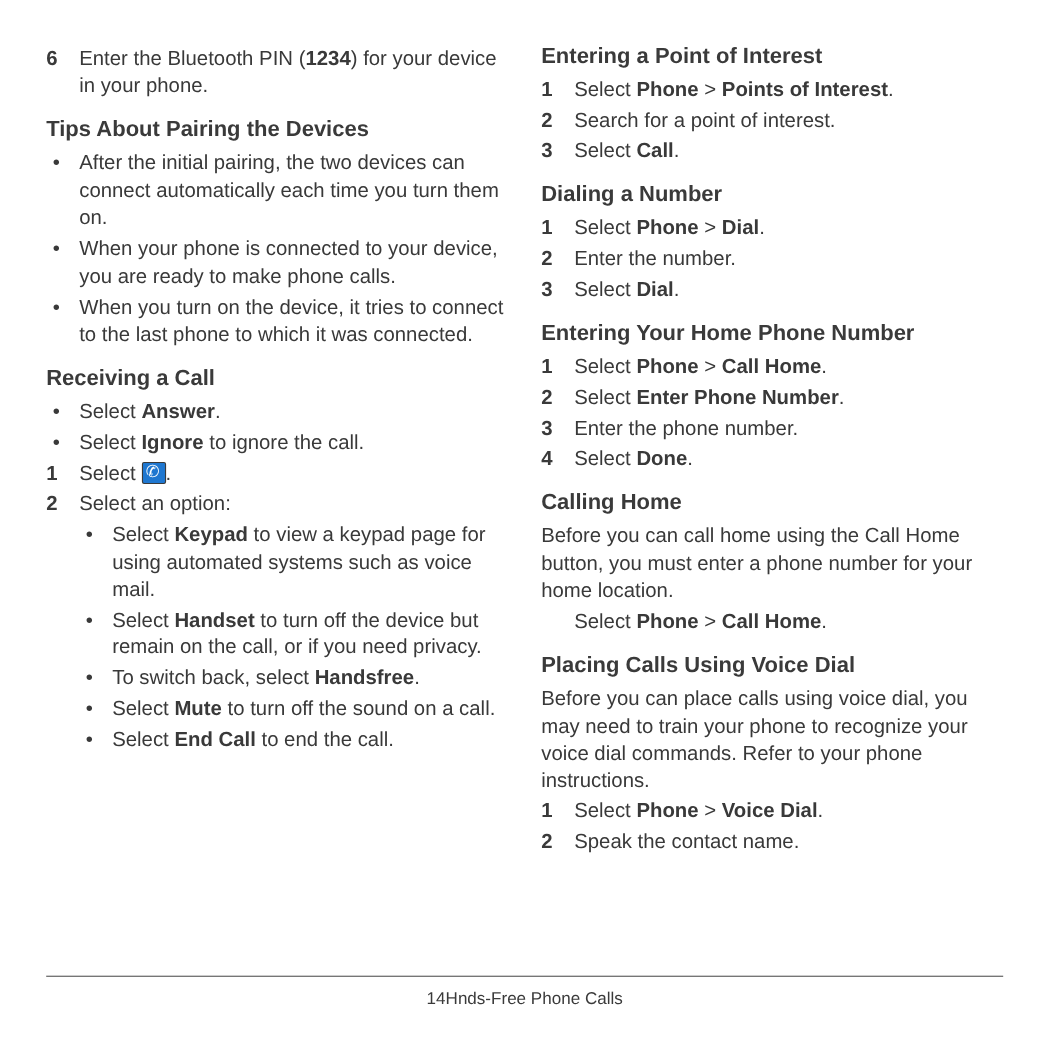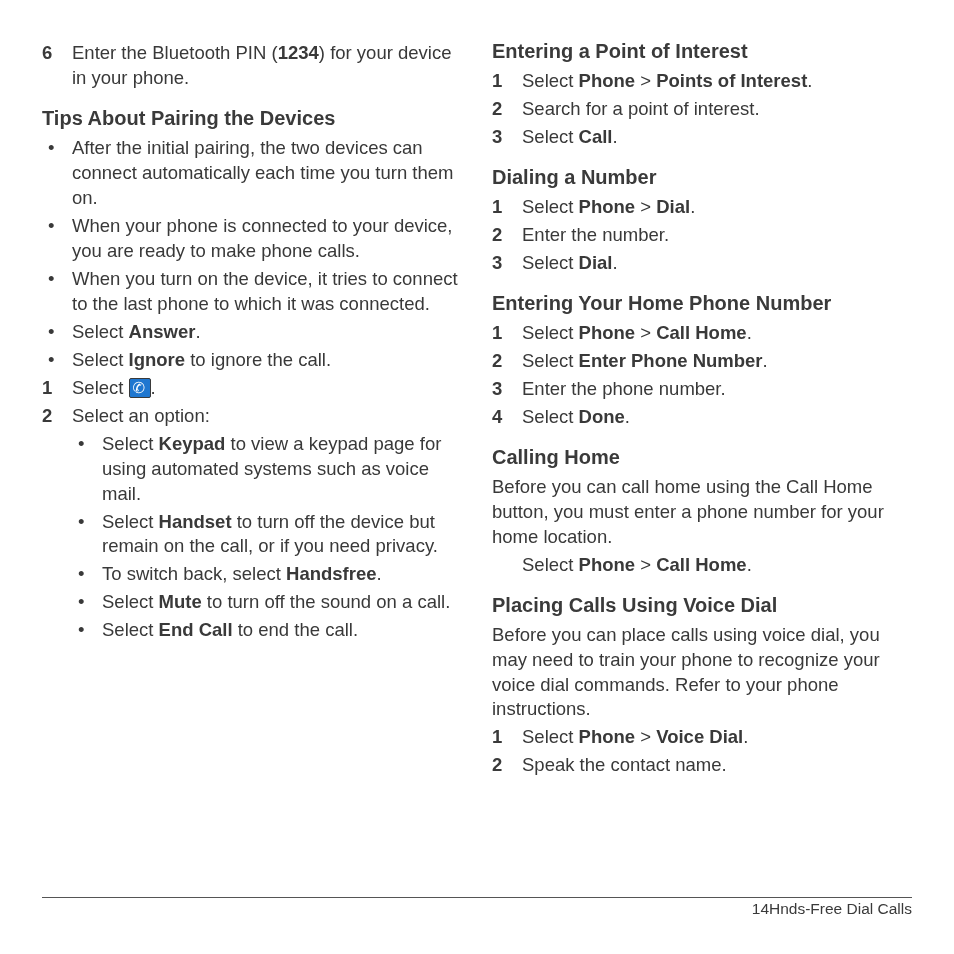--- a/index.html
+++ b/index.html
@@ -60,25 +60,25 @@
   }
   .indent {
     margin-left: 30px;
   }
   .footer {
     position: absolute;
     left: 42px;
     right: 42px;
     bottom: 36px;
     border-top: 1px solid #555;
-    padding-top: 2px;
+    padding-top: 12px;
     font-size: 15.5px;
     color: #3a3a3a;
     display: flex;
-    justify-content: flex-end;
+    justify-content: center;
   }
   .phone-icon {
     display: inline-block;
     width: 22px;
     height: 20px;
     background: #1f77d0;
     border: 1px solid #3a3a3a;
     border-radius: 2px;
     vertical-align: -4px;
     position: relative;
@@ -111,20 +111,21 @@
     </div>
     <div class="ul-item">
       <div class="ul-bullet">•</div>
       <div class="ul-body">When your phone is connected to your device, you are ready to make phone calls.</div>
     </div>
     <div class="ul-item">
       <div class="ul-bullet">•</div>
       <div class="ul-body">When you turn on the device, it tries to connect to the last phone to which it was connected.</div>
     </div>
 
+    <h3>Receiving a Call</h3>
     <div class="ul-item">
       <div class="ul-bullet">•</div>
       <div class="ul-body"><span>Select </span><b>Answer</b><span>.</span></div>
     </div>
     <div class="ul-item">
       <div class="ul-bullet">•</div>
       <div class="ul-body"><span>Select </span><b>Ignore</b><span> to ignore the call.</span></div>
     </div>
 
 
@@ -222,14 +223,14 @@
     <div class="ol-item">
       <div class="ol-num">2</div>
       <div class="ol-body">Speak the contact name.</div>
     </div>
 
   </div>
 </div>
 
 <div class="footer">
   <span>14</span>
-  <span>Hnds-Free Dial Calls</span>
+  <span>Hnds-Free Phone Calls</span>
 </div>
 
 </body></html>

